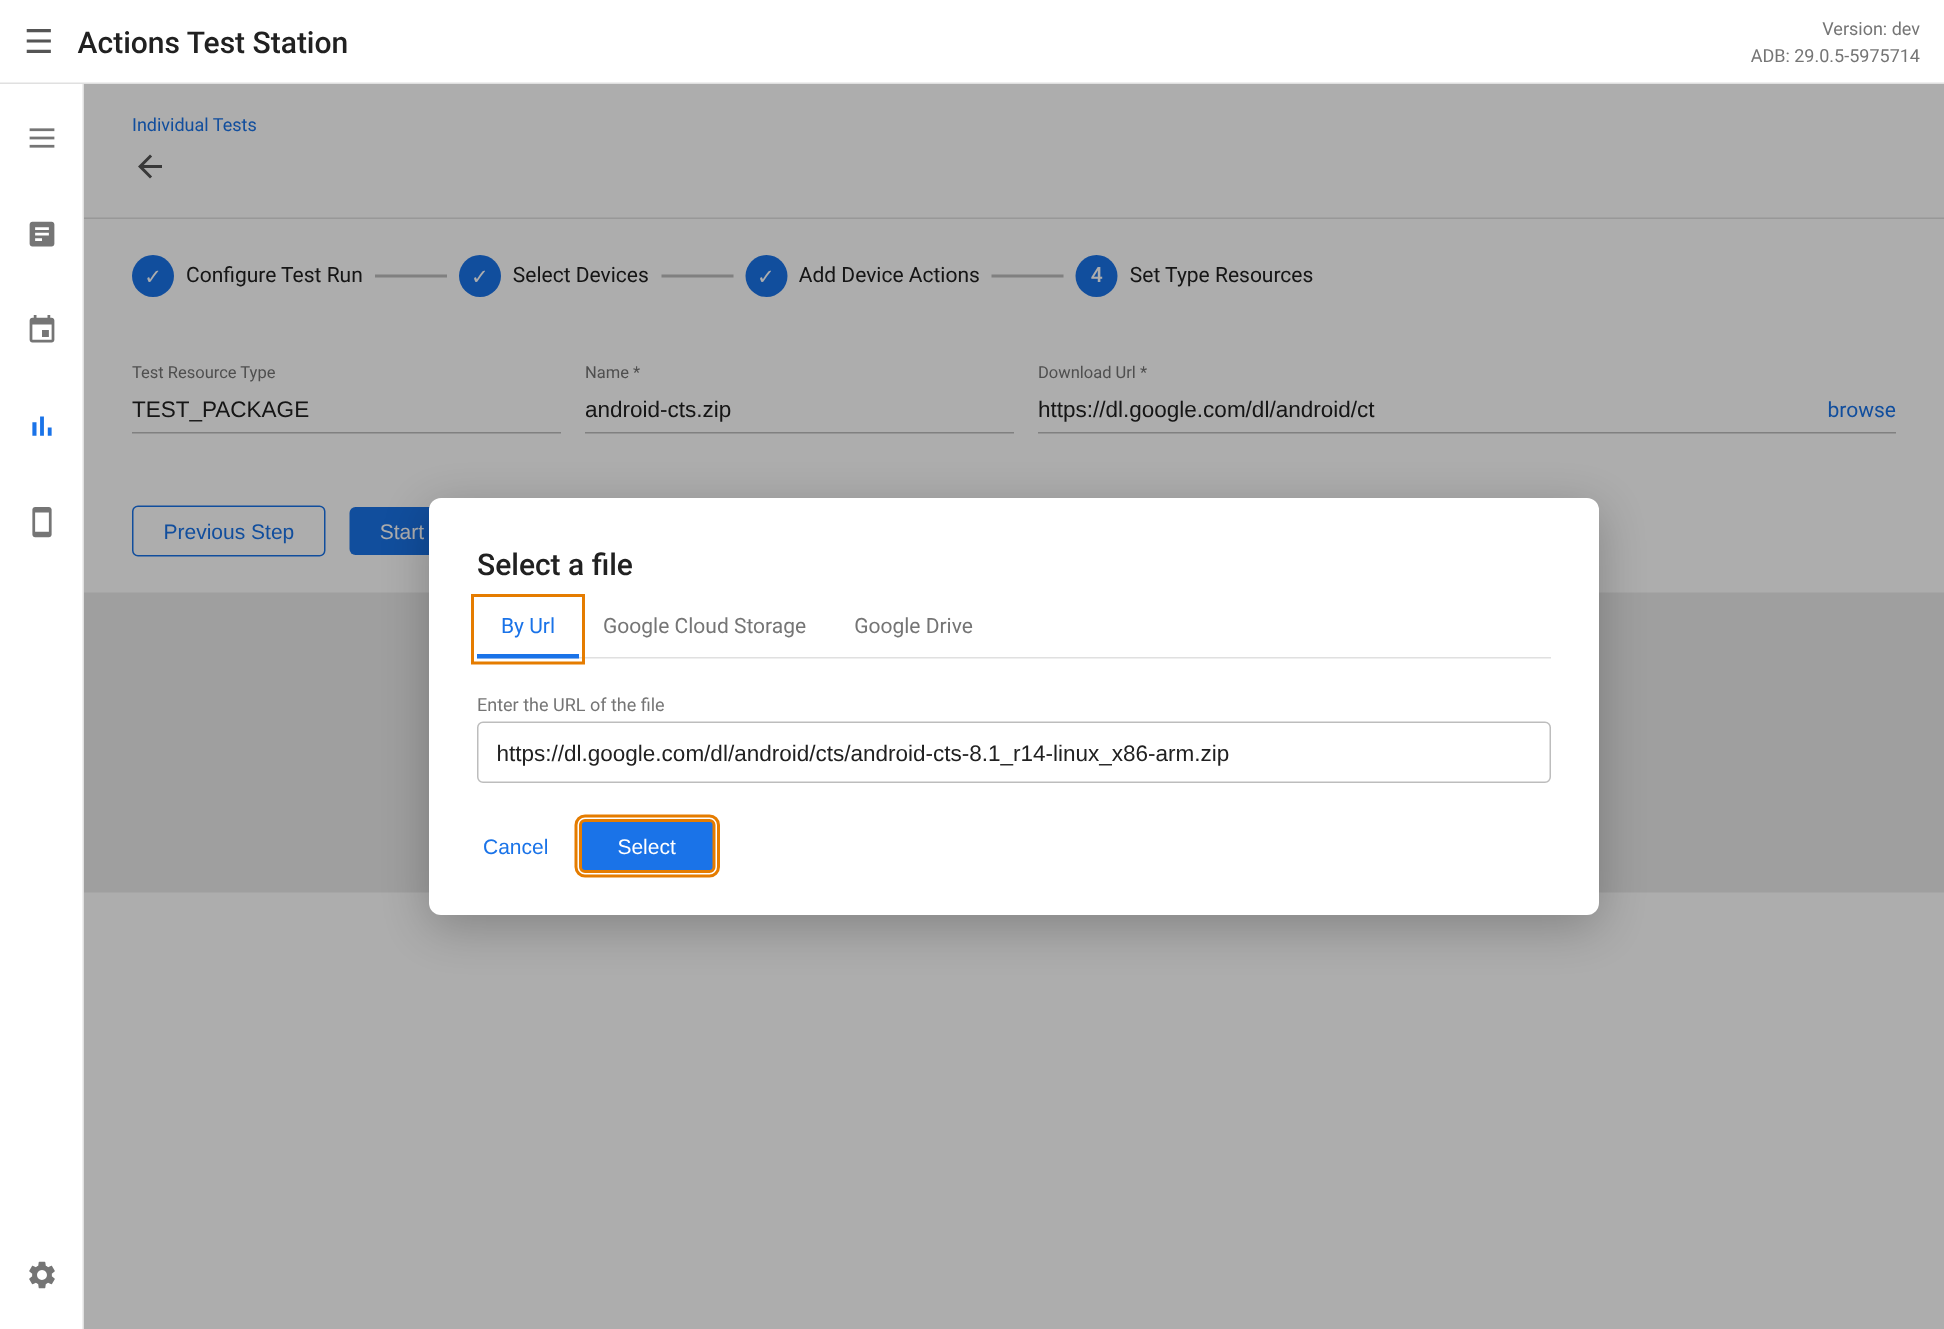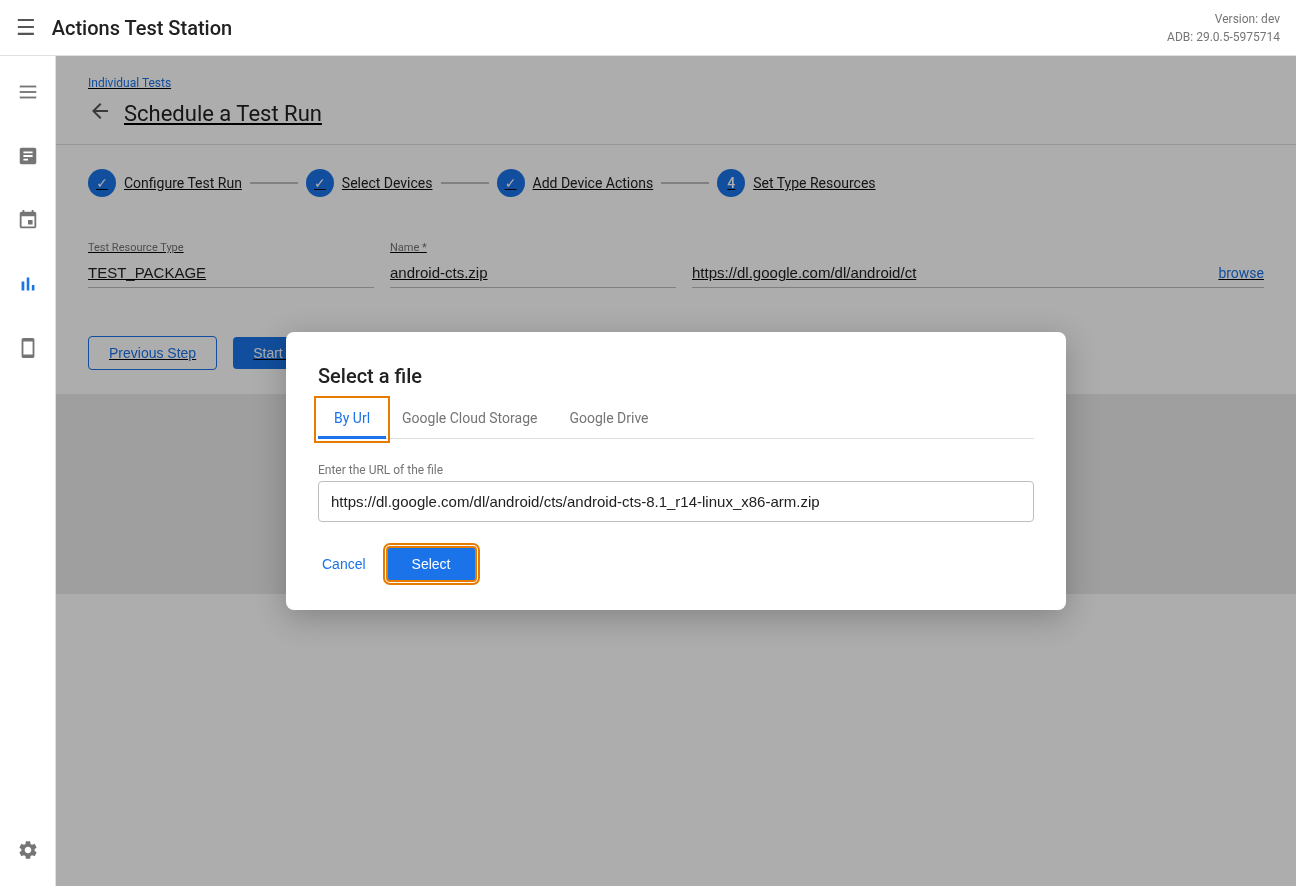--- a/index.html
+++ b/index.html
@@ -46,21 +46,20 @@
       font-size: 22px;
     }
     .sidebar-icon.active { color: #1a73e8; }
 
     
     .content {
       flex: 1;
       background: #737373;
       position: relative;
       overflow: auto;
-      text-decoration: underline;
     }
 
     .page-container {
       background: #fff;
       margin: 0;
       min-height: 100%;
     }
 
     
     .breadcrumb-area {
@@ -379,21 +378,20 @@
       <div class="breadcrumb-area">
         <span class="breadcrumb-text">Individual Tests</span>
       </div>
 
       <div class="page-header">
         <span class="back-btn">
           <svg width="24" height="24" viewBox="0 0 24 24" fill="#555">
               <path d="M20 11H7.83l5.59-5.59L12 4l-8 8 8 8 1.41-1.41L7.83 13H20v-2z"></path>
             </svg>
         </span>
-        <span class="page-title">Schedule a Test Run</span>
       </div>
 
       <div class="steps-container">
         <div class="step">
           <div class="step-circle check"></div>
           <span class="step-label">Configure Test Run</span>
         </div>
         <div class="step-connector"></div>
         <div class="step">
           <div class="step-circle check"></div>
@@ -415,20 +413,21 @@
         <div class="form-row">
           <div class="form-field">
             <label class="field-label">Test Resource Type</label>
             <input class="field-input" type="text" value="TEST_PACKAGE" style="">
           </div>
           <div class="form-field">
             <label class="field-label">Name *</label>
             <input class="field-input" type="text" value="android-cts.zip" style="">
           </div>
           <div class="form-field url-field">
+            <label class="field-label">Download Url *</label>
             <div class="field-input-with-browse">
               <input type="text" value="https://dl.google.com/dl/android/ct" style="">
               <span class="browse-link">browse</span>
             </div>
           </div>
         </div>
       </div>
 
       <div class="action-buttons">
         <button class="btn-outline">Previous Step</button>

